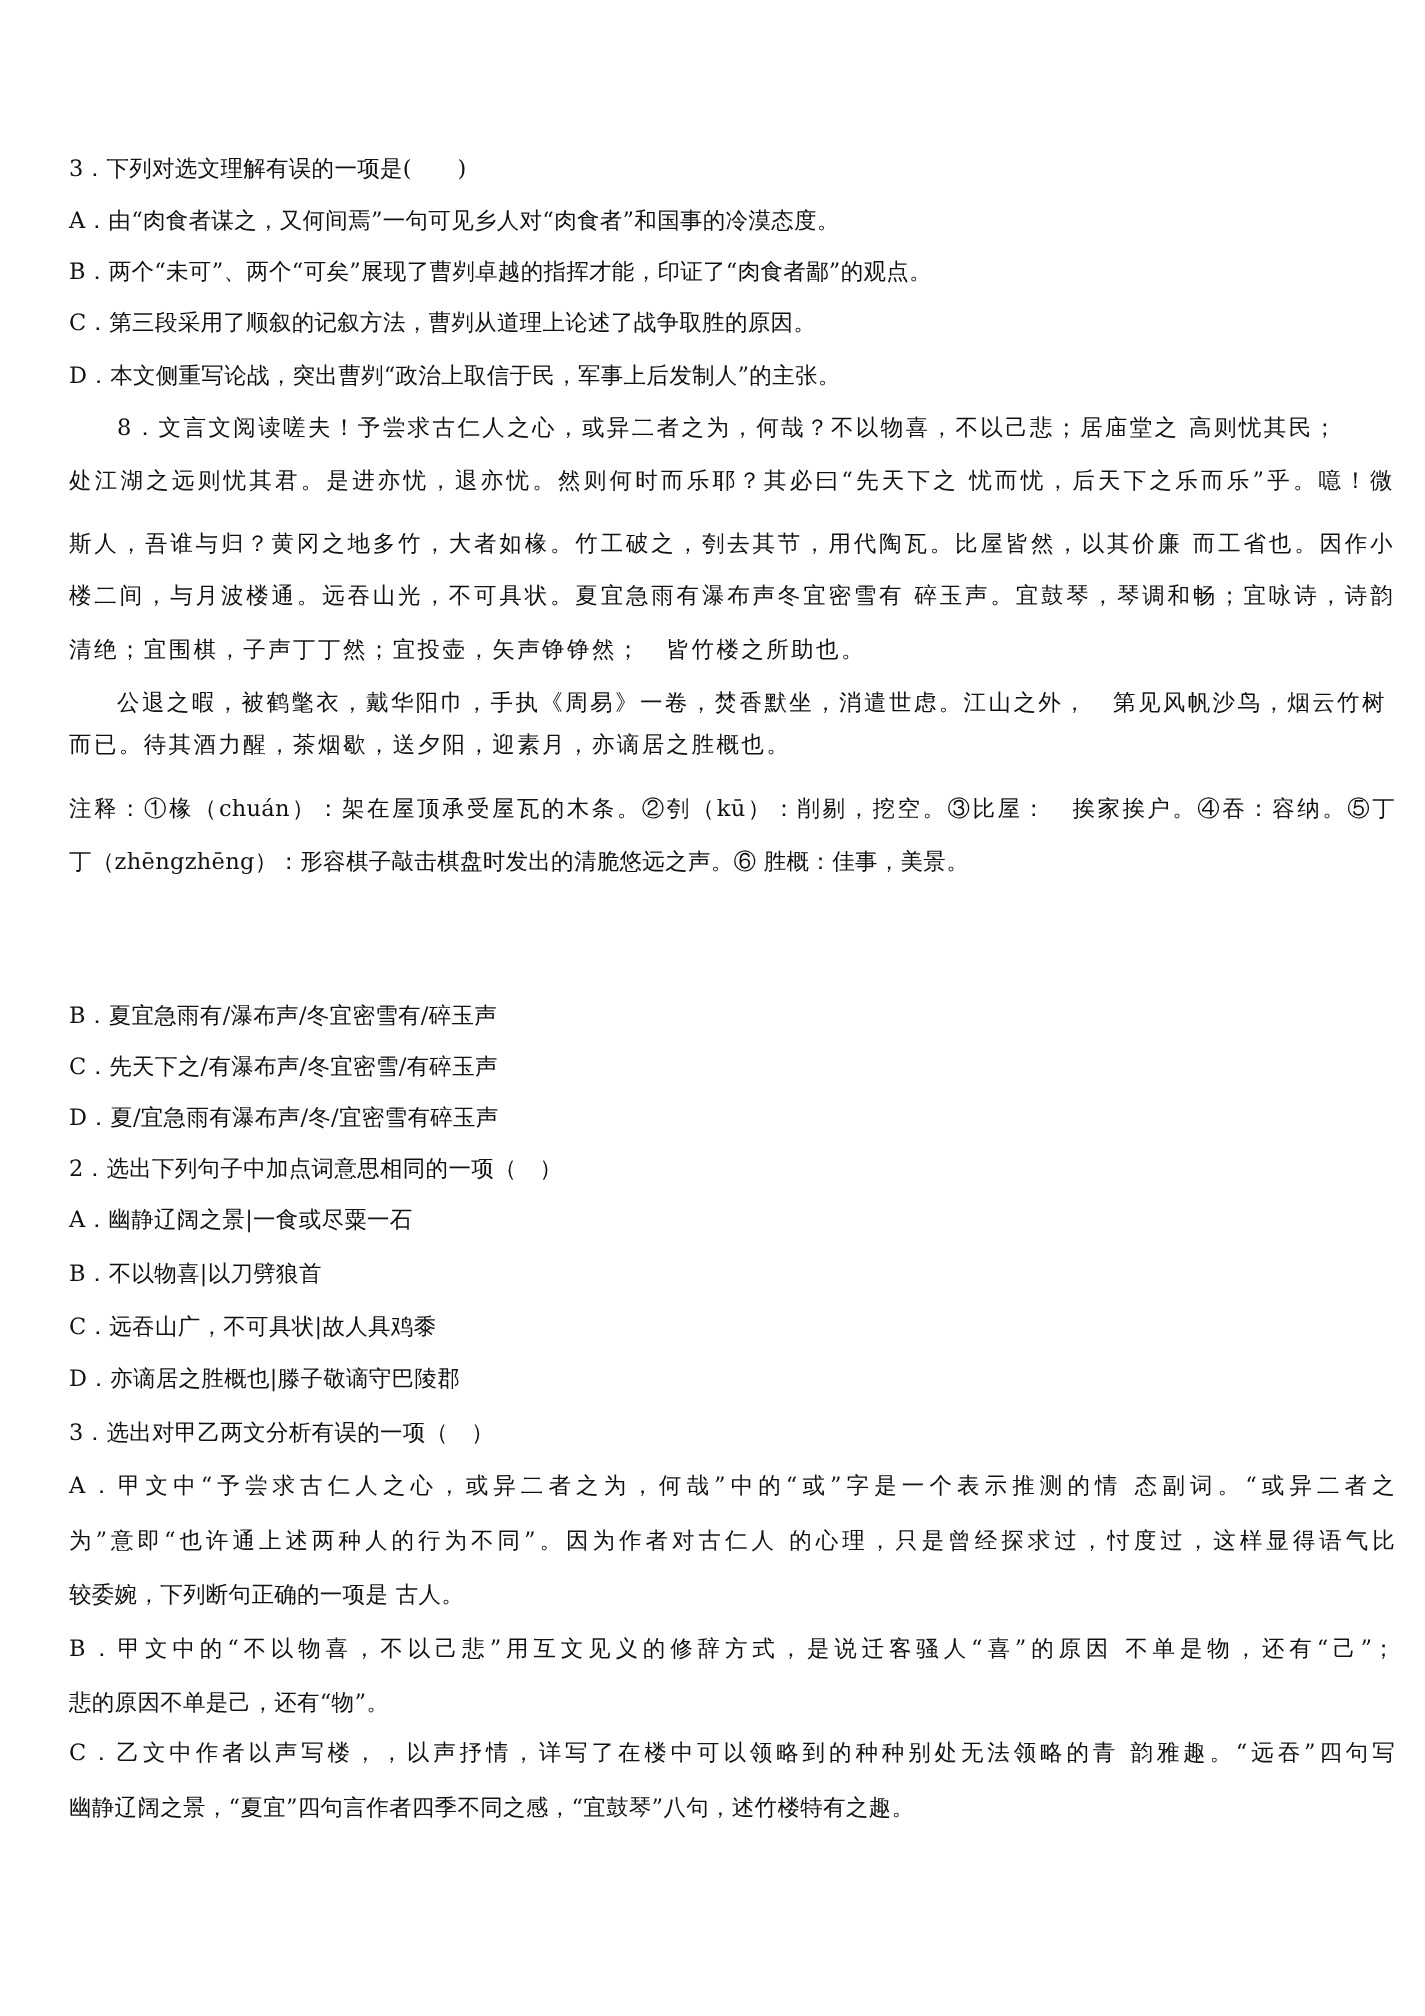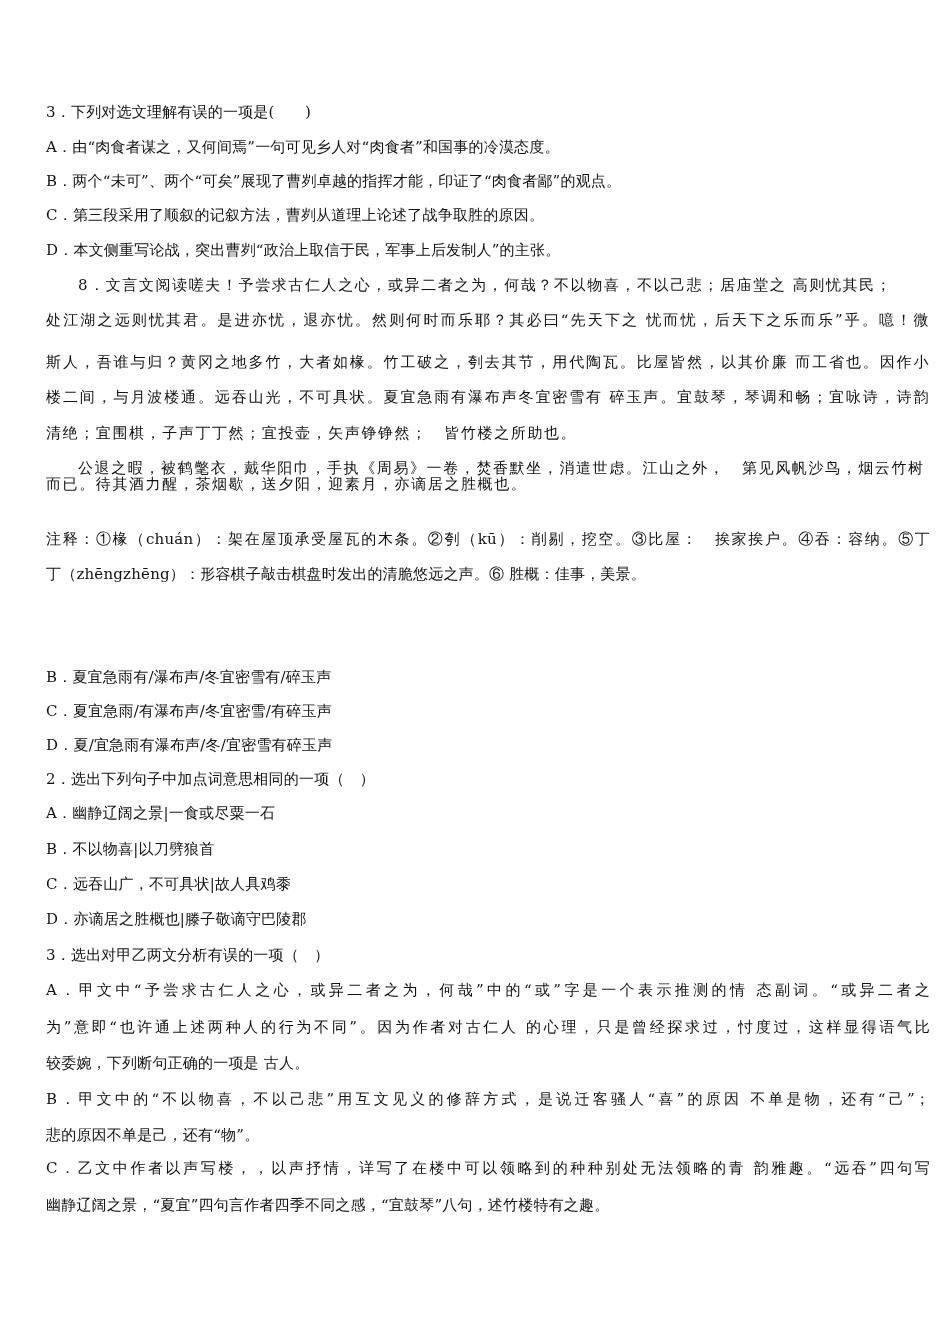--- a/index.html
+++ b/index.html
@@ -28,27 +28,27 @@
   <div class="line" style="top:171px">B．两个“未可”、两个“可矣”展现了曹刿卓越的指挥才能，印证了“肉食者鄙”的观点。</div>
   <div class="line" style="top:205px">C．第三段采用了顺叙的记叙方法，曹刿从道理上论述了战争取胜的原因。</div>
   <div class="line" style="top:240px">D．本文侧重写论战，突出曹刿“政治上取信于民，军事上后发制人”的主张。</div>
 
   <div class="line indent kai" style="top:275px">8．文言文阅读嗟夫！予尝求古仁人之心，或异二者之为，何哉？不以物喜，不以己悲；居庙堂之 高则忧其民；</div>
   <div class="line kai just" style="top:310px">处江湖之远则忧其君。是进亦忧，退亦忧。然则何时而乐耶？其必曰“先天下之 忧而忧，后天下之乐而乐”乎。噫！微</div>
   <div class="line kai just" style="top:352px">斯人，吾谁与归？黄冈之地多竹，大者如椽。竹工破之，刳去其节，用代陶瓦。比屋皆然，以其价廉 而工省也。因作小</div>
   <div class="line kai just" style="top:387px">楼二间，与月波楼通。远吞山光，不可具状。夏宜急雨有瀑布声冬宜密雪有 碎玉声。宜鼓琴，琴调和畅；宜咏诗，诗韵</div>
   <div class="line kai" style="top:423px">清绝；宜围棋，子声丁丁然；宜投壶，矢声铮铮然；　皆竹楼之所助也。</div>
   <div class="line indent kai" style="top:458px">公退之暇，被鹤氅衣，戴华阳巾，手执《周易》一卷，焚香默坐，消遣世虑。江山之外，　第见风帆沙鸟，烟云竹树</div>
-  <div class="line kai" style="top:474px">而已。待其酒力醒，茶烟歇，送夕阳，迎素月，亦谪居之胜概也。</div>
+  <div class="line kai" style="top:486px">而已。待其酒力醒，茶烟歇，送夕阳，迎素月，亦谪居之胜概也。</div>
 
   <div class="line just" style="top:529px">注释：①椽（chuán）：架在屋顶承受屋瓦的木条。②刳（kū）：削剔，挖空。③比屋：　挨家挨户。④吞：容纳。⑤丁</div>
   <div class="line" style="top:564px">丁（zhēngzhēng）：形容棋子敲击棋盘时发出的清脆悠远之声。⑥ 胜概：佳事，美景。</div>
 
   <div class="line" style="top:667px">B．夏宜急雨有/瀑布声/冬宜密雪有/碎玉声</div>
-  <div class="line" style="top:701px">C．夏宜急雨/有瀑布声/冬宜密雪/有碎玉声</div>
+  <div class="line" style="top:701px">C．先天下之/有瀑布声/冬宜密雪/有碎玉声</div>
   <div class="line" style="top:735px">D．夏/宜急雨有瀑布声/冬/宜密雪有碎玉声</div>
 
   <div class="line" style="top:769px">2．选出下列句子中加点词意思相同的一项（　）</div>
   <div class="line" style="top:803px">A．幽静辽阔之景|一食或尽粟一石</div>
   <div class="line" style="top:839px">B．不以物喜|以刀劈狼首</div>
   <div class="line" style="top:874px">C．远吞山广，不可具状|故人具鸡黍</div>
   <div class="line" style="top:909px">D．亦谪居之胜概也|滕子敬谪守巴陵郡</div>
 
   <div class="line" style="top:945px">3．选出对甲乙两文分析有误的一项（　）</div>
   <div class="line just" style="top:980px">A．甲文中“予尝求古仁人之心，或异二者之为，何哉”中的“或”字是一个表示推测的情 态副词。“或异二者之</div>

